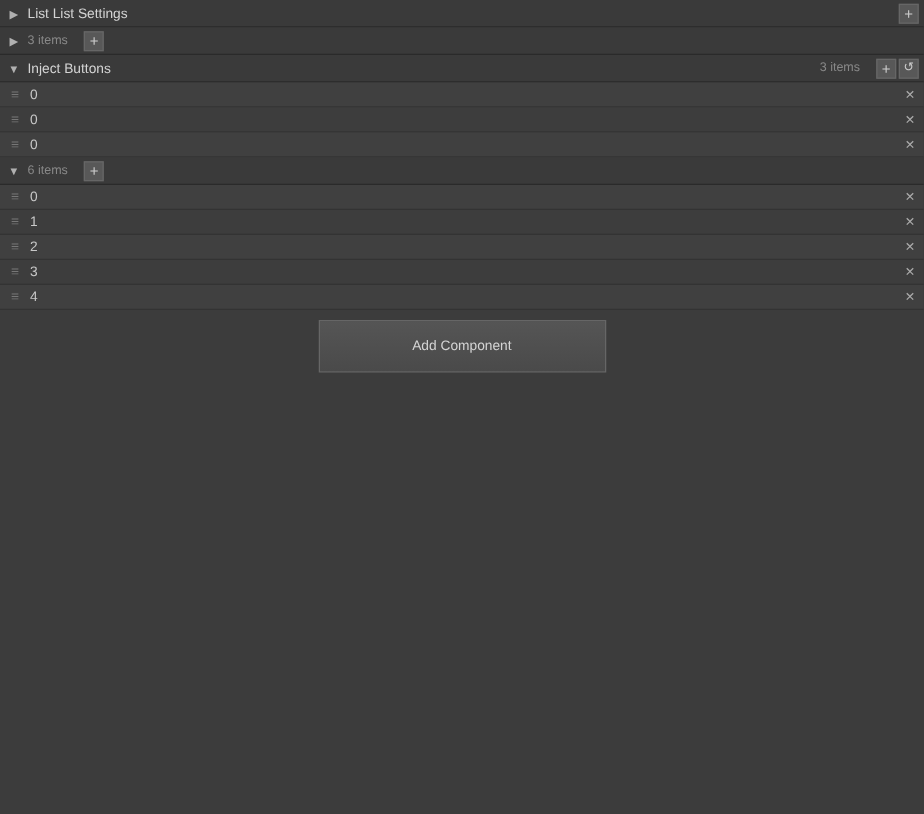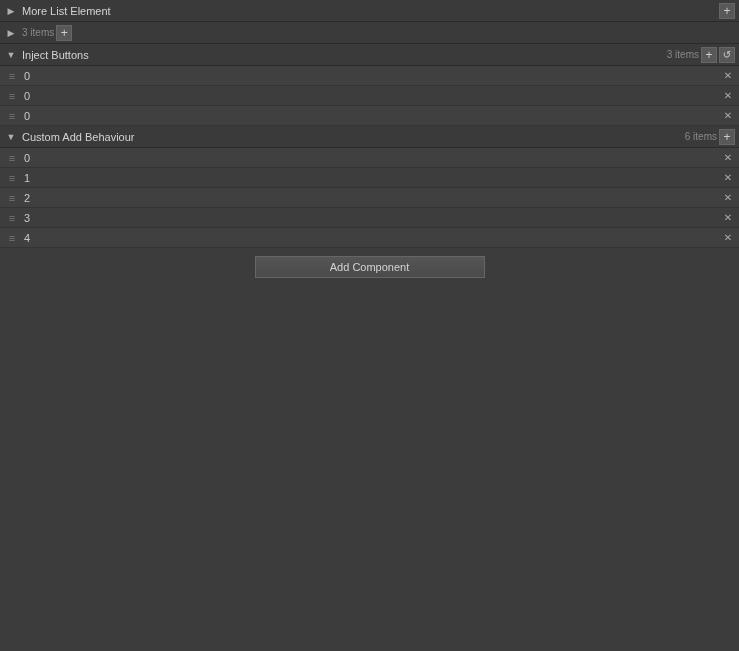--- a/index.html
+++ b/index.html
@@ -41,21 +41,21 @@
 
     .section-label {
       flex: 1;
       font-size: 11px;
       color: #d4d4d4;
     }
 
     .item-count {
       color: #888;
       font-size: 10px;
-      margin-right: 0;
+      margin-right: 11px;
       text-align: right;
     }
 
     .add-btn {
       width: 16px;
       height: 16px;
       background-color: #585858;
       border: 1px solid #666;
       color: #ccc;
       display: inline-flex;
@@ -119,42 +119,42 @@
       align-items: center;
       justify-content: center;
       color: #aaa;
       cursor: pointer;
       font-size: 10px;
     }
 
     .add-component-btn {
       display: block;
       margin: 8px auto;
-      padding: 4px 20px;
+      padding: 14px 20px;
       background: linear-gradient(to bottom, #555, #4a4a4a);
       border: 1px solid #666;
       color: #d4d4d4;
       font-size: 11px;
       cursor: pointer;
       min-width: 230px;
       text-align: center;
     }
 
     .cursor-area {
       position: relative;
     }
   </style>
 </head>
 <body>
 
 <div class="panel">
 
   <div class="section-header">
     <span class="toggle-icon">▶</span>
-    <span class="section-label">More List Element</span>
+    <span class="section-label">List List Settings</span>
     <span class="add-btn">+</span>
   </div>
 
   <div class="section-header">
     <span class="toggle-icon">▶</span>
     <span class="item-count">3 items</span>
     <span class="add-btn">+</span>
   </div>
 
   <div class="section-header">
@@ -177,21 +177,20 @@
     </div>
     <div class="list-item">
       <span class="drag-handle">≡</span>
       <span class="item-value">0</span>
       <span class="close-btn">✕</span>
     </div>
   </div>
 
   <div class="section-header">
     <span class="toggle-icon">▼</span>
-    <span class="section-label">Custom Add Behaviour</span>
     <span class="item-count">6 items</span>
     <span class="add-btn">+</span>
   </div>
   <div class="cursor-area">
     <div class="list-item">
       <span class="drag-handle">≡</span>
       <span class="item-value">0</span>
       <span class="close-btn">✕</span>
     </div>
     <div class="list-item">

